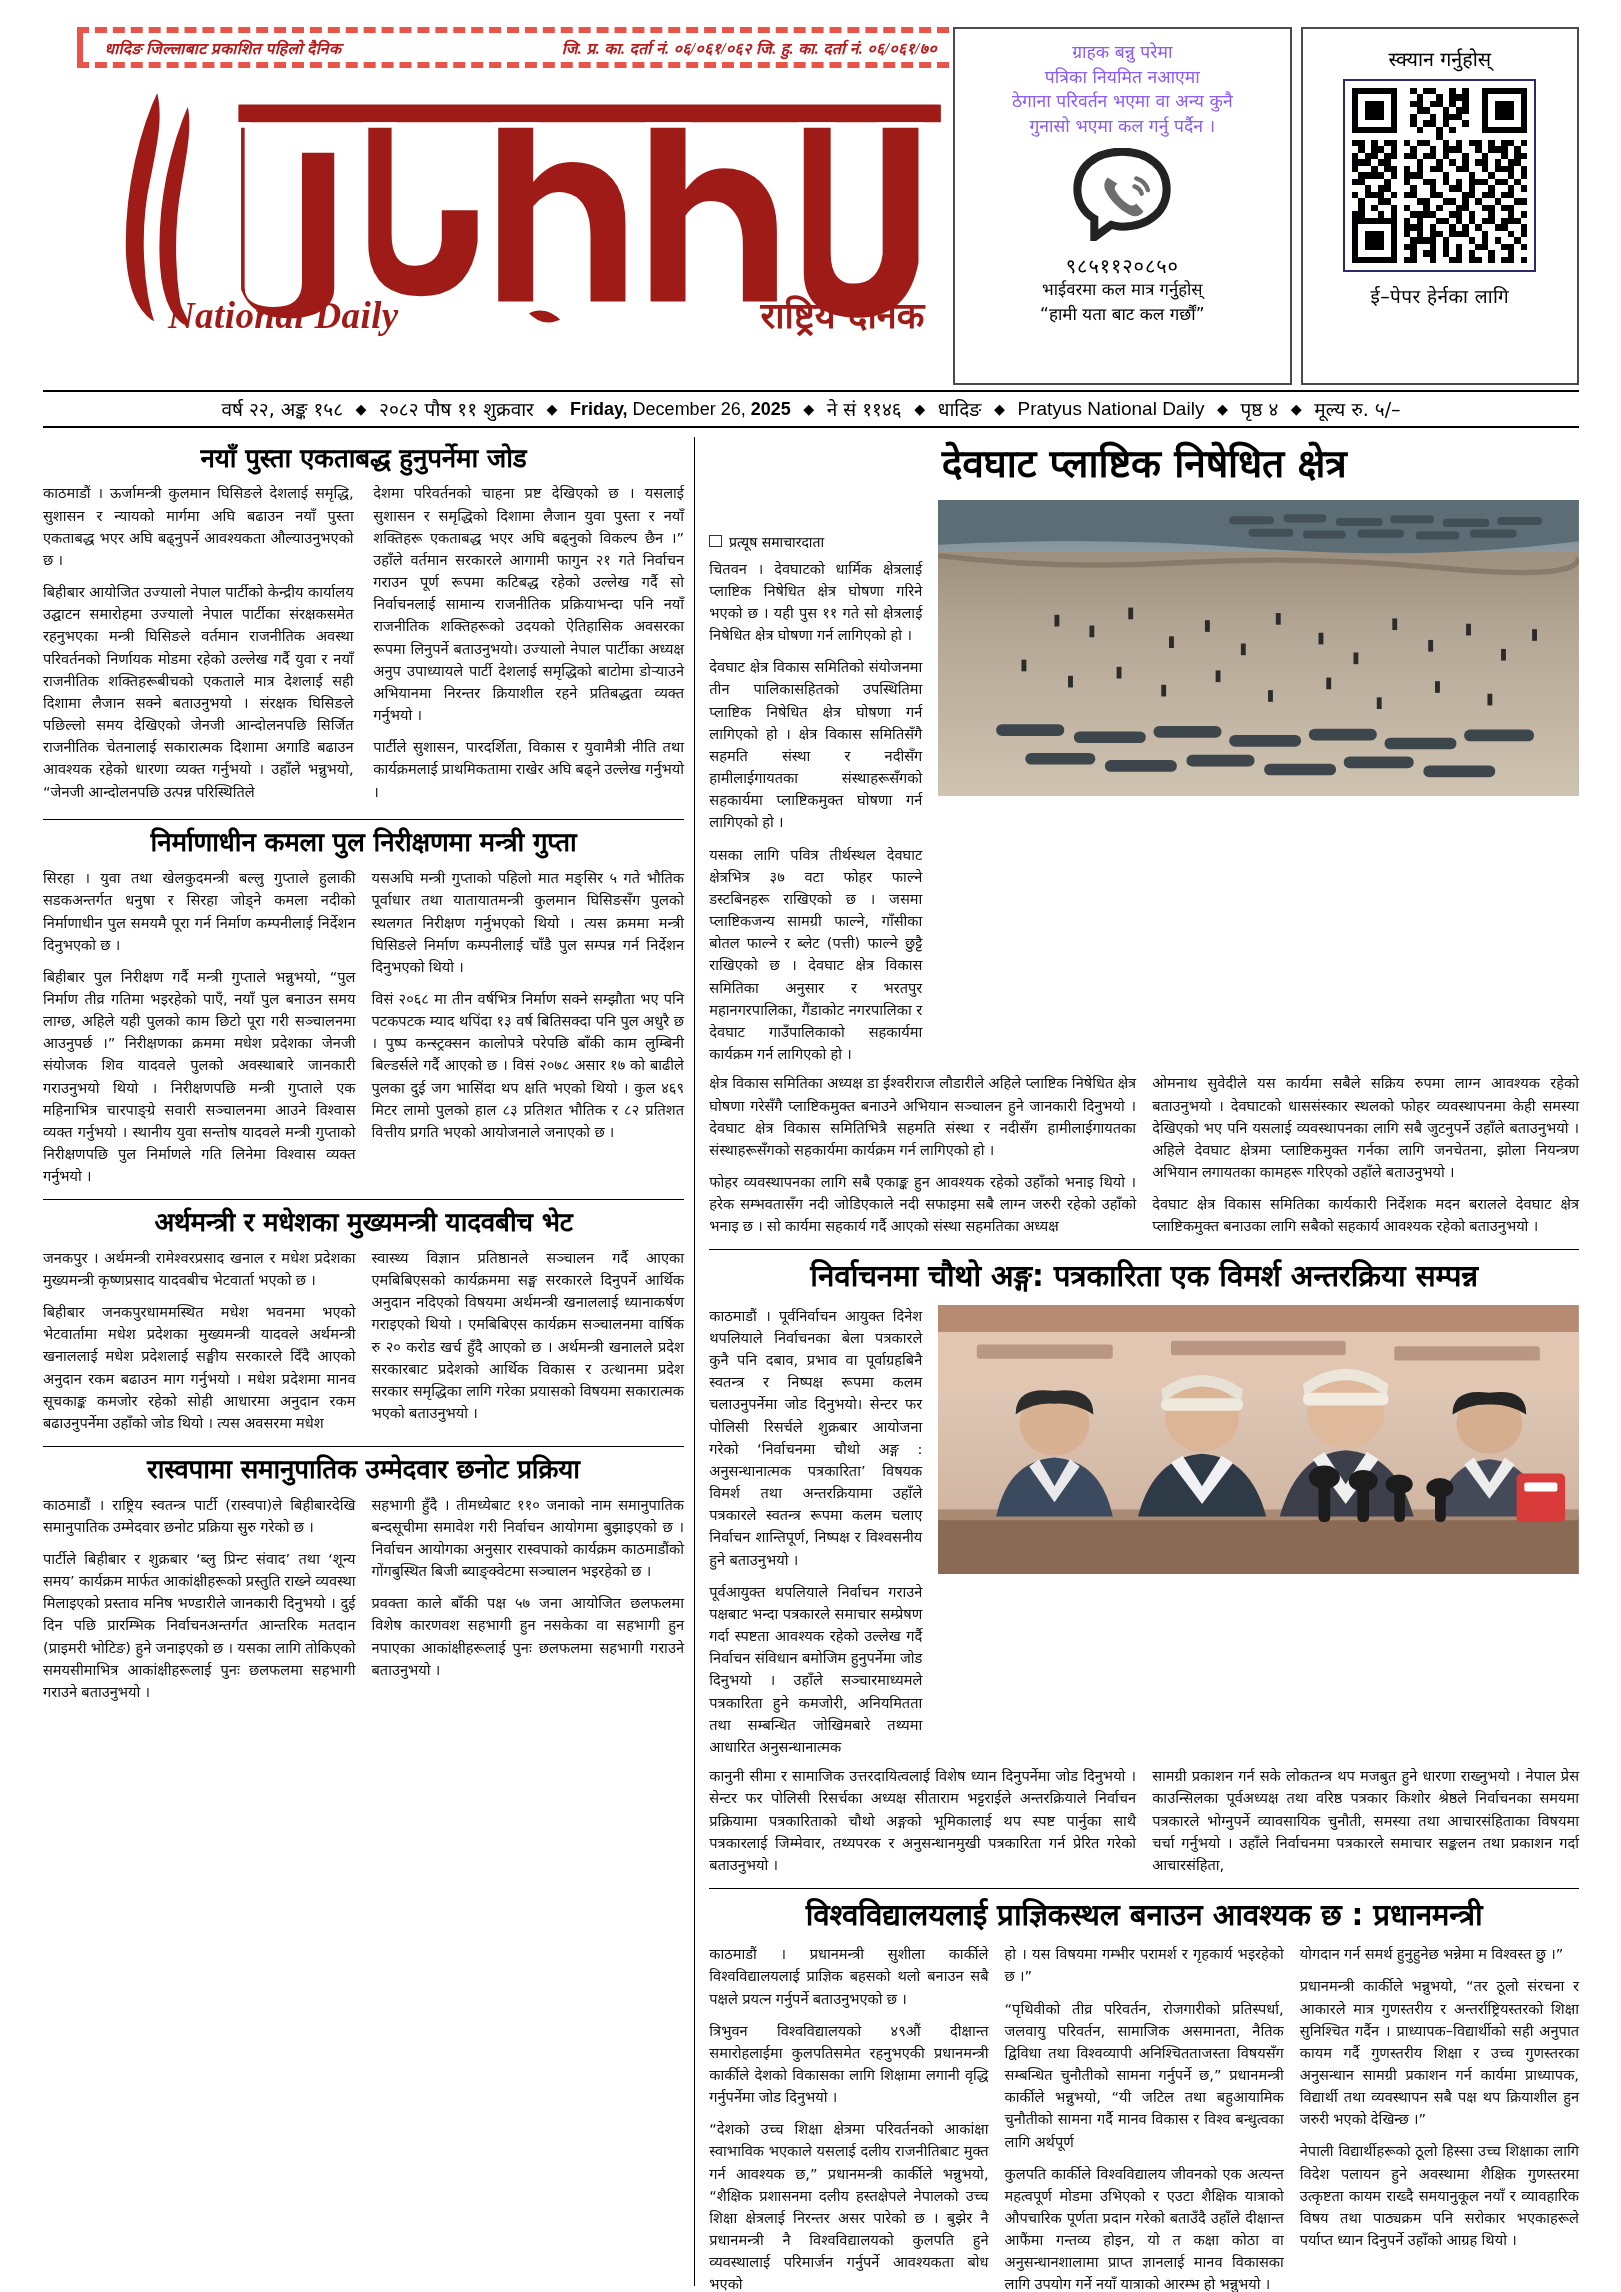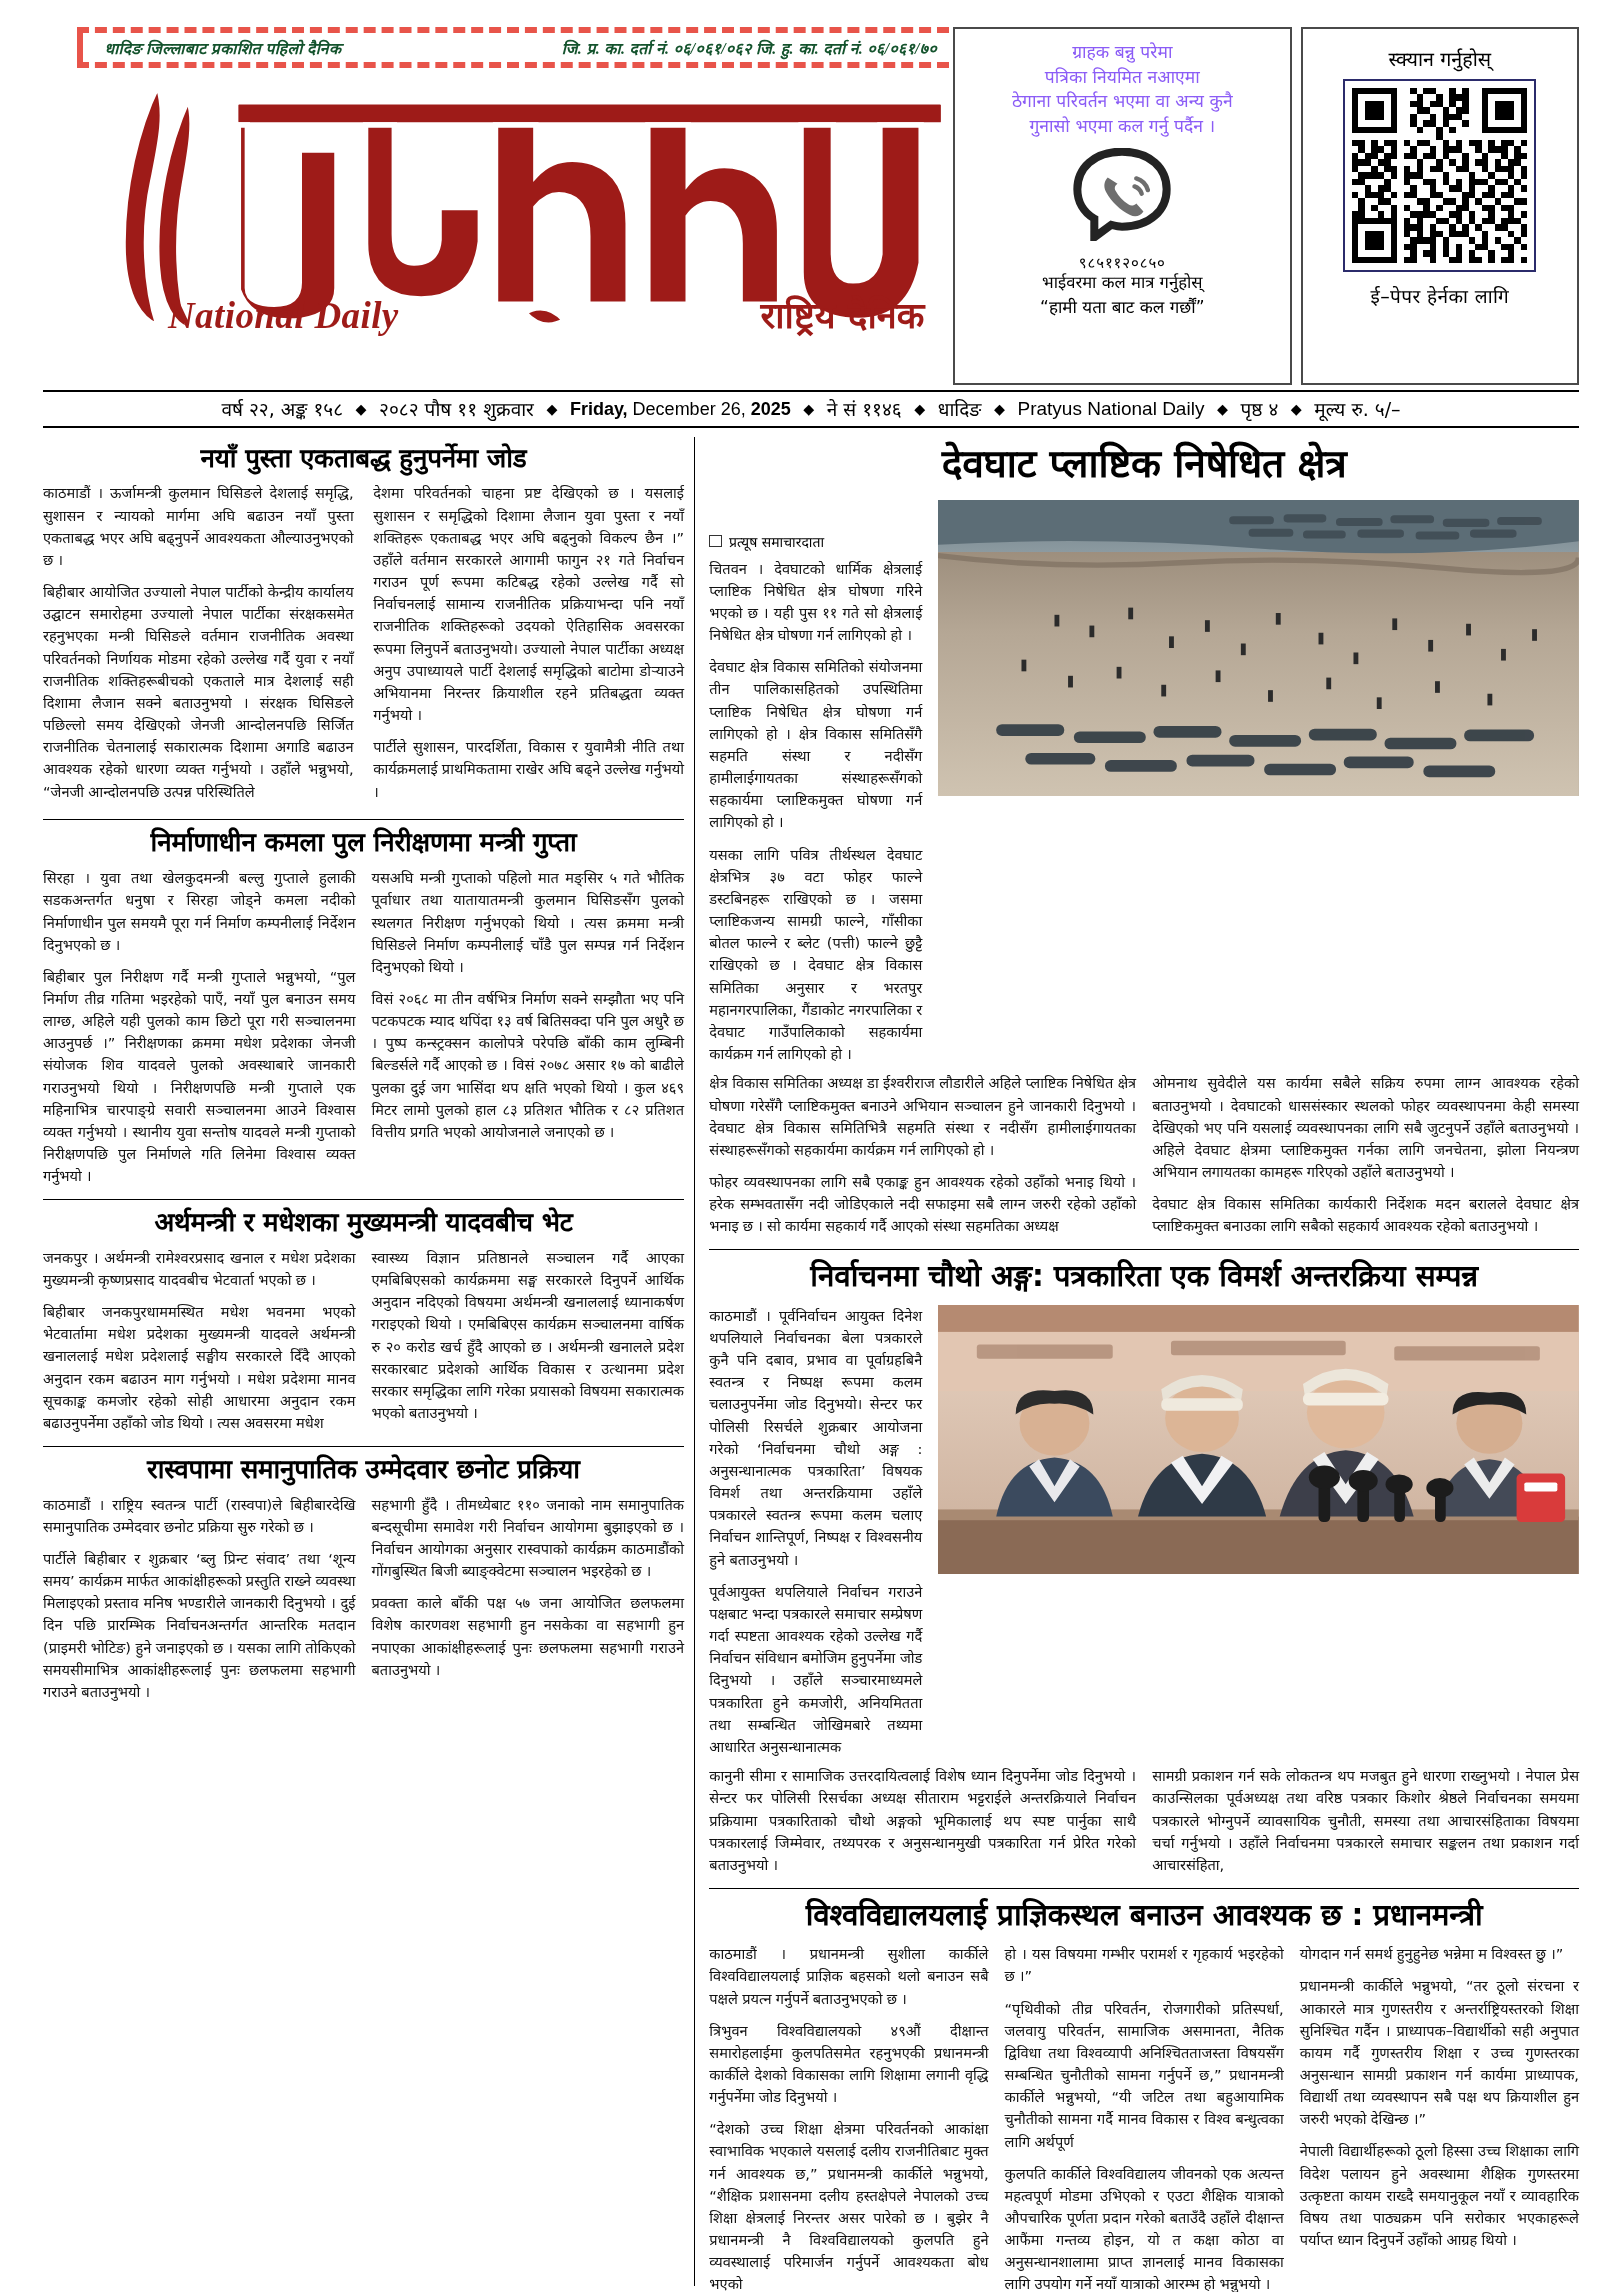--- a/index.html
+++ b/index.html
@@ -16,21 +16,21 @@
   
   .masthead { display:flex; align-items:stretch; height:358px; }
   .mast-left { width:931px; position:relative; }
   .strapline {
     border-top:6.3px dashed #e8544a; border-bottom:6.3px dashed #e8544a;
     border-left:6.3px solid #e8544a;
     height:41px; display:flex; align-items:center; justify-content:space-between;
     padding:0 12.5px 0 21.5px; margin-left:34px; margin-right:-5.4px;
   }
   .strapline span {
-    color:#14532d; font-size:15.7px; font-style:italic; font-weight:700;
+    color:#b91c1c; font-size:15.7px; font-style:italic; font-weight:700;
     font-family:"Liberation Serif", serif; letter-spacing:0.4px;
   }
   .logo-wrap { position:relative; height:296px; margin-top:-3.6px; }
   .logo-svg { position:absolute; left:9px; top:0; }
   .logo-sub {
     position:absolute; left:125px; bottom:23px;
     font-family:"Liberation Serif", serif; font-style:italic; font-weight:700;
     font-size:37px; color:#9e1b18; letter-spacing:0.4px;
   }
   .logo-sub-np {
@@ -45,21 +45,21 @@
   }
   .box-phone { width:349px; padding:10.7px 9px 7.2px 9px; }
   .box-qr    { width:287px; padding:10.7px 9px 7.2px 9px; }
 
   .box-phone .ln {
     font-size:17.5px; line-height:1.42; text-align:center; color:#8b5cf6;
     font-family:"DejaVu Sans", sans-serif; font-weight:500;
   }
   .viber-icon { margin:9px 0 5.4px 0; }
   .phone-num {
-    font-size:15px; font-family:"DejaVu Sans", sans-serif; letter-spacing:0.9px; margin-top:1.8px;
+    font-size:20px; font-family:"DejaVu Sans", sans-serif; letter-spacing:0.9px; margin-top:1.8px;
   }
   .phone-note { font-size:16.6px; font-family:"DejaVu Sans", sans-serif; text-align:center; line-height:1.35; }
   .phone-quote { font-size:17px; font-family:"DejaVu Sans", sans-serif; text-align:center; }
 
   .qr-title { font-size:19.7px; font-family:"DejaVu Sans", sans-serif; margin:5.4px 0 7.2px 0; }
   .qr-img { width:193px; height:193px; border:2.7px solid #2b2b6b; background:#fff; }
   .qr-cap { font-size:19px; font-family:"DejaVu Sans", sans-serif; margin-top:10.7px; letter-spacing:0.4px; }
 
   
   .datebar {

